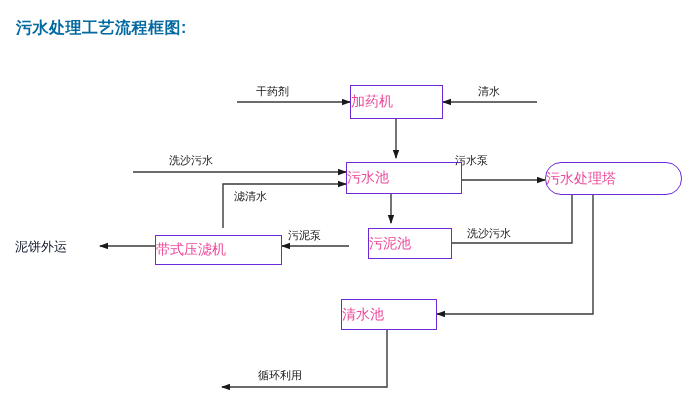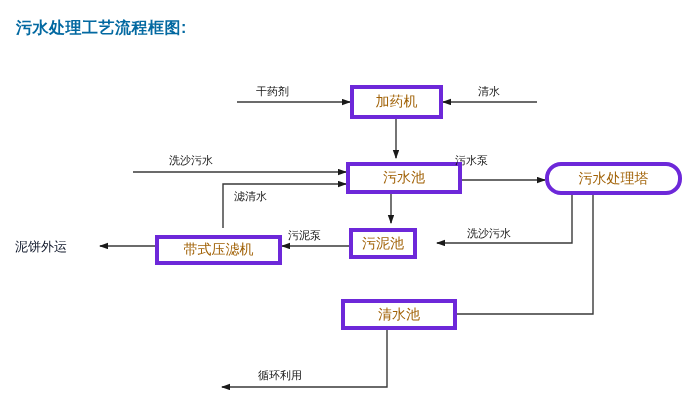--- a/index.html
+++ b/index.html
@@ -21,27 +21,26 @@
     top: 18px;
     font-size: 16px;
     font-weight: bold;
     color: #0369a1;
     letter-spacing: 0.5px;
     white-space: nowrap;
   }
   .node {
     position: absolute;
     box-sizing: border-box;
-    border: 4px solid #6d28d9;
+    border: 1px solid #6d28d9;
     background: #ffffff;
     display: flex;
     align-items: center;
-    justify-content: center;
     font-size: 14px;
-    color: #a16207;
+    color: #ec4899;
     white-space: nowrap;
     z-index: 3;
   }
   .edge-label {
     position: absolute;
     font-size: 11px;
     color: #111111;
     white-space: nowrap;
     z-index: 4;
   }
@@ -115,25 +114,25 @@
   </div>
 
   <div class="node" style="left:545px; top:162px; width:137px; height:33px;border-radius:16px;">
     <span>污水处理塔</span>
   </div>
 
   <div class="node" style="left:155px; top:235px; width:127px; height:30px;">
     <span>带式压滤机</span>
   </div>
 
-  <div class="node" style="left:349px; top:228px; width:68px; height:31px;">
+  <div class="node" style="left:368px; top:228px; width:84px; height:31px;">
     <span>污泥池</span>
   </div>
 
-  <div class="node" style="left:341px; top:299px; width:116px; height:31px;">
+  <div class="node" style="left:341px; top:299px; width:96px; height:31px;">
     <span>清水池</span>
   </div>
 
   <div class="edge-label" style="left:256px; top:84px;">干药剂</div>
 
   <div class="edge-label" style="left:478px; top:84px;">清水</div>
 
   <div class="edge-label" style="left:169px; top:153px;">洗沙污水</div>
 
   <div class="edge-label" style="left:234px; top:189px;">滤清水</div>

